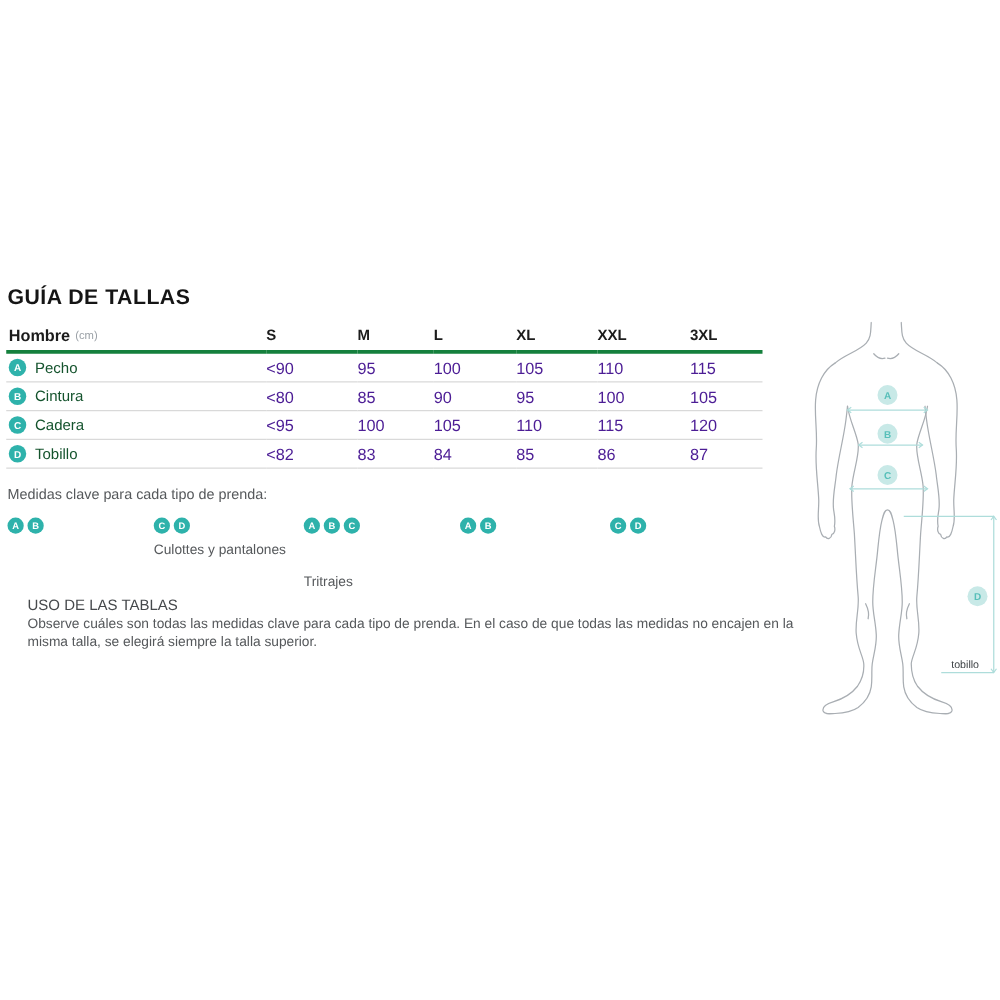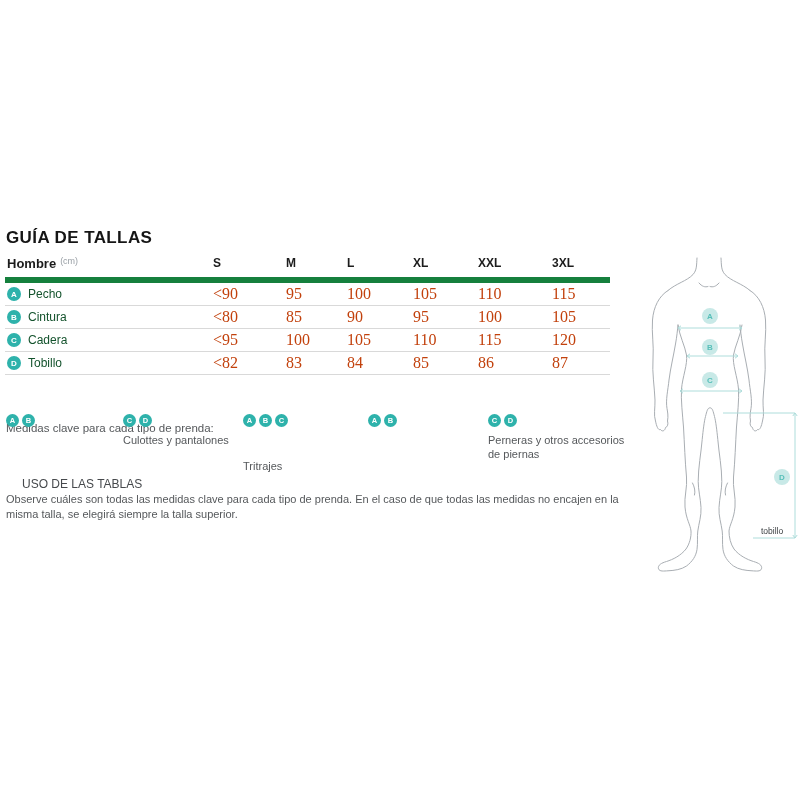--- a/index.html
+++ b/index.html
@@ -6,45 +6,45 @@
   html,body { width:800px; height:800px; background:#ffffff; font-family:"Liberation Sans", sans-serif; }
   .page { position:relative; width:800px; height:772px; background:#fff; overflow:hidden; }
 
   .title { position:absolute; left:6px; top:228px; font-size:17px; font-weight:700; letter-spacing:.4px; color:#151515; }
 
   
   .table { position:absolute; left:5px; top:256px; width:605px; }
   .trow, .thead { display:grid; grid-template-columns:208px 73px 61px 66px 65px 74px 58px; align-items:center; }
   .thead { height:27px; }
   .trow  { height:23px; }
-  .thead > div { border-bottom:6px solid #15803d; height:100%; display:flex; }
+  .thead > div { border-bottom:3px solid #15803d; height:100%; display:flex; align-items:center; }
   .trow  > div { border-bottom:1px solid #d9d9d9; height:100%; display:flex; align-items:center; }
   .hombre { font-size:13px; font-weight:700; color:#1c1c1c; }
   .unit { font-size:9px; color:#9aa0a6; margin-left:4px; }
   .size-h { font-size:12px; font-weight:700; color:#1c1c1c; }
-  .val { font-size:16px; color:#c2410c;font-family:Liberation Serif, serif; }
+  .val { font-size:13px; color:#4c1d95; }
   .first { padding-left:2px; }
   .badge { display:inline-flex; width:14px; height:14px; border-radius:50%; background:#2eb2ab; color:#fff;
            font-size:8px; font-weight:700; align-items:center; justify-content:center; flex:0 0 auto; }
   .rlabel { font-size:12px; color:#14532d; margin-left:7px; }
 
   
-  .km-title { position:absolute; left:6px; top:390px; font-size:11.5px; color:#55585b;margin-top:32px; }
+  .km-title { position:absolute; left:6px; top:390px; font-size:11.5px; color:#55585b; }
   .group { position:absolute; top:414px; }
   .g1{left:6px;} .g2{left:123px;} .g3{left:243px;} .g4{left:368px;} .g5{left:488px;}
   .gbadges { display:flex; gap:3px; }
   .gbadge { display:inline-flex; width:13px; height:13px; border-radius:50%; background:#2eb2ab; color:#fff;
             font-size:7.5px; font-weight:700; align-items:center; justify-content:center; }
   .gcap { margin-top:6px; font-size:11px; line-height:14px; color:#55585b; }
   .g1 .gcap{ width:112px; } .g2 .gcap{ width:120px; } .g3 .gcap{ width:90px;margin-top:32px; }
   .g4 .gcap{ width:108px; } .g5 .gcap{ width:142px; }
 
   
   .usage-title { position:absolute; left:22px; top:477px; font-size:12px; color:#46494c; }
-  .usage-text  { position:absolute; left:6px; top:492px; width:640px; font-size:11px; line-height:15px; color:#55585b; }
+  .usage-text  { position:absolute; left:22px; top:492px; width:640px; font-size:11px; line-height:15px; color:#55585b; }
 
   
   .figure { position:absolute; left:640px; top:240px; width:160px; height:345px; }
   .figure svg { display:block; width:160px; height:345px; }
   .body-line { fill:none; stroke:#a9aeb3; stroke-width:1; stroke-linecap:round; stroke-linejoin:round; }
   .mline { fill:none; stroke:#aedddb; stroke-width:1; }
   .mbadge { fill:#c8e9e7; }
   .mletter { fill:#57bfb9; font-size:8px; font-weight:700; font-family:"Liberation Sans", sans-serif; text-anchor:middle; }
   .ankle { fill:#3c4043; font-size:8.5px; font-family:"Liberation Sans", sans-serif; }
 </style>
@@ -213,21 +213,20 @@
       <span class="gbadge">A</span>
       <span class="gbadge">B</span>
     </div>
   </div>
 
   <div class="group g5">
     <div class="gbadges">
       <span class="gbadge">C</span>
       <span class="gbadge">D</span>
     </div>
-    <div class="gcap">Perneras y otros accesorios de piernas</div>
   </div>
 
   <div class="usage-title">USO DE LAS TABLAS</div>
   <div class="usage-text">Observe cuáles son todas las medidas clave para cada tipo de prenda. En el caso de que todas las medidas no encajen en la misma talla, se elegirá siempre la talla superior.</div>
 
   <div class="figure">
     <svg viewBox="0 0 160 345">
 
       <path class="body-line" d="M57,18 C56.5,25 57,30 53,34.5 C47,41 36,43.5 28,50.5"></path>
       <path class="body-line" d="M81,18 C81.5,25 81,30 85,34.5 C91,41 102,43.5 110,50.5"></path>

